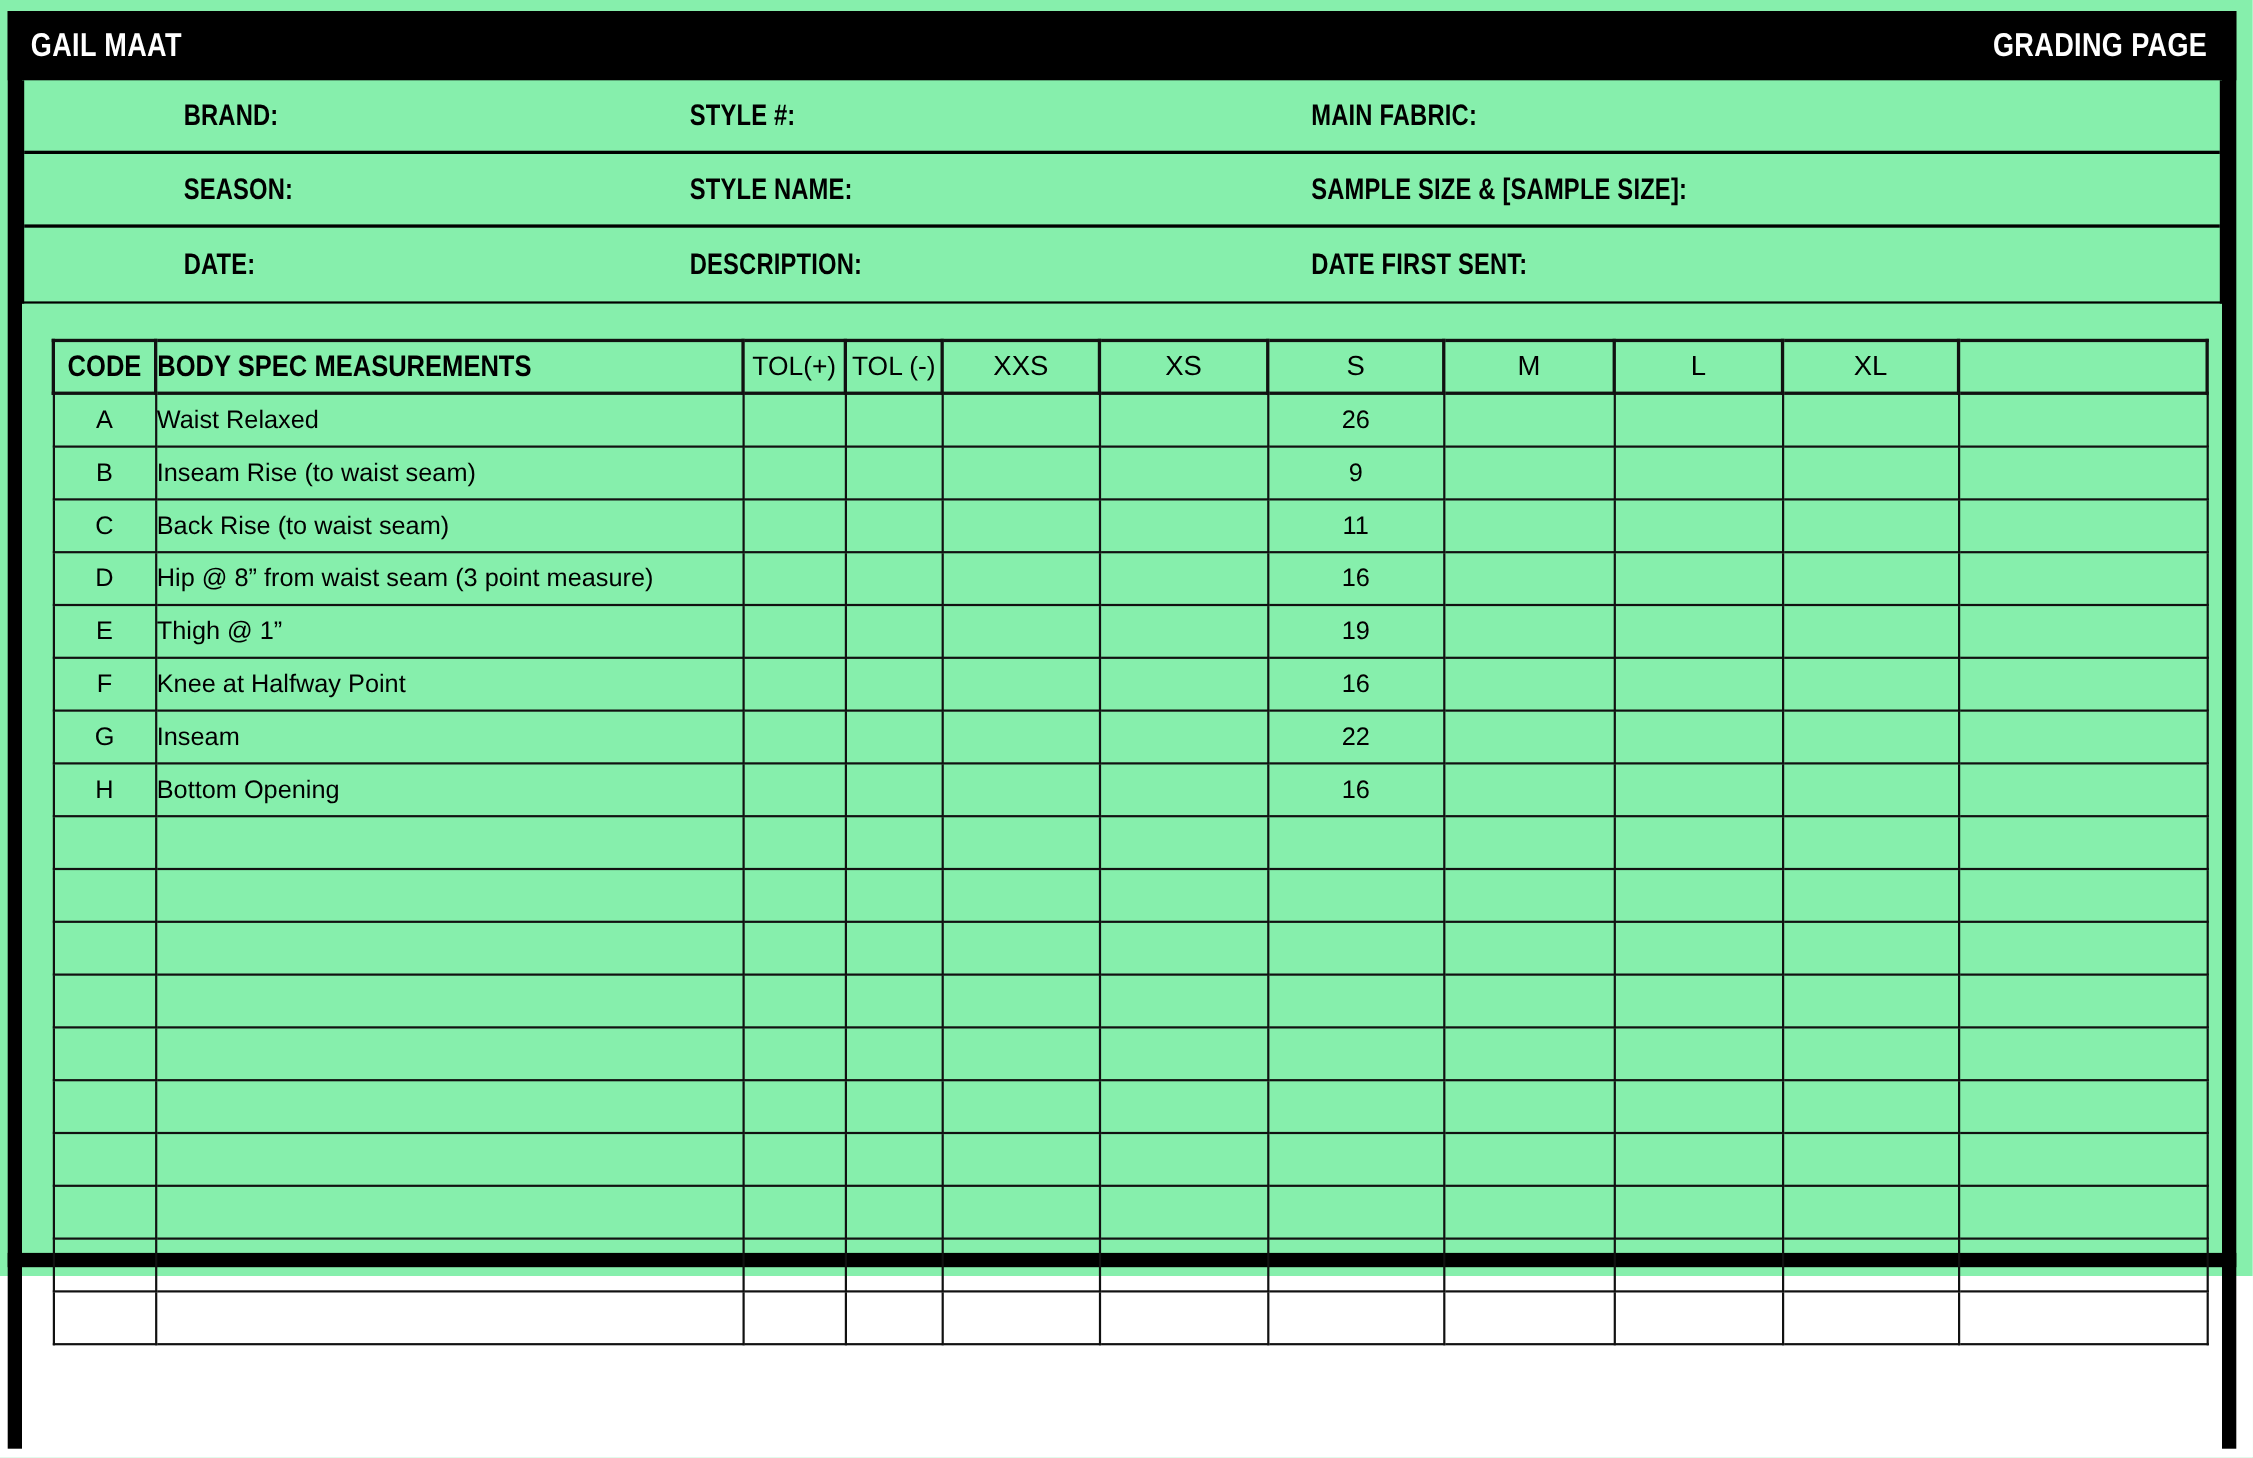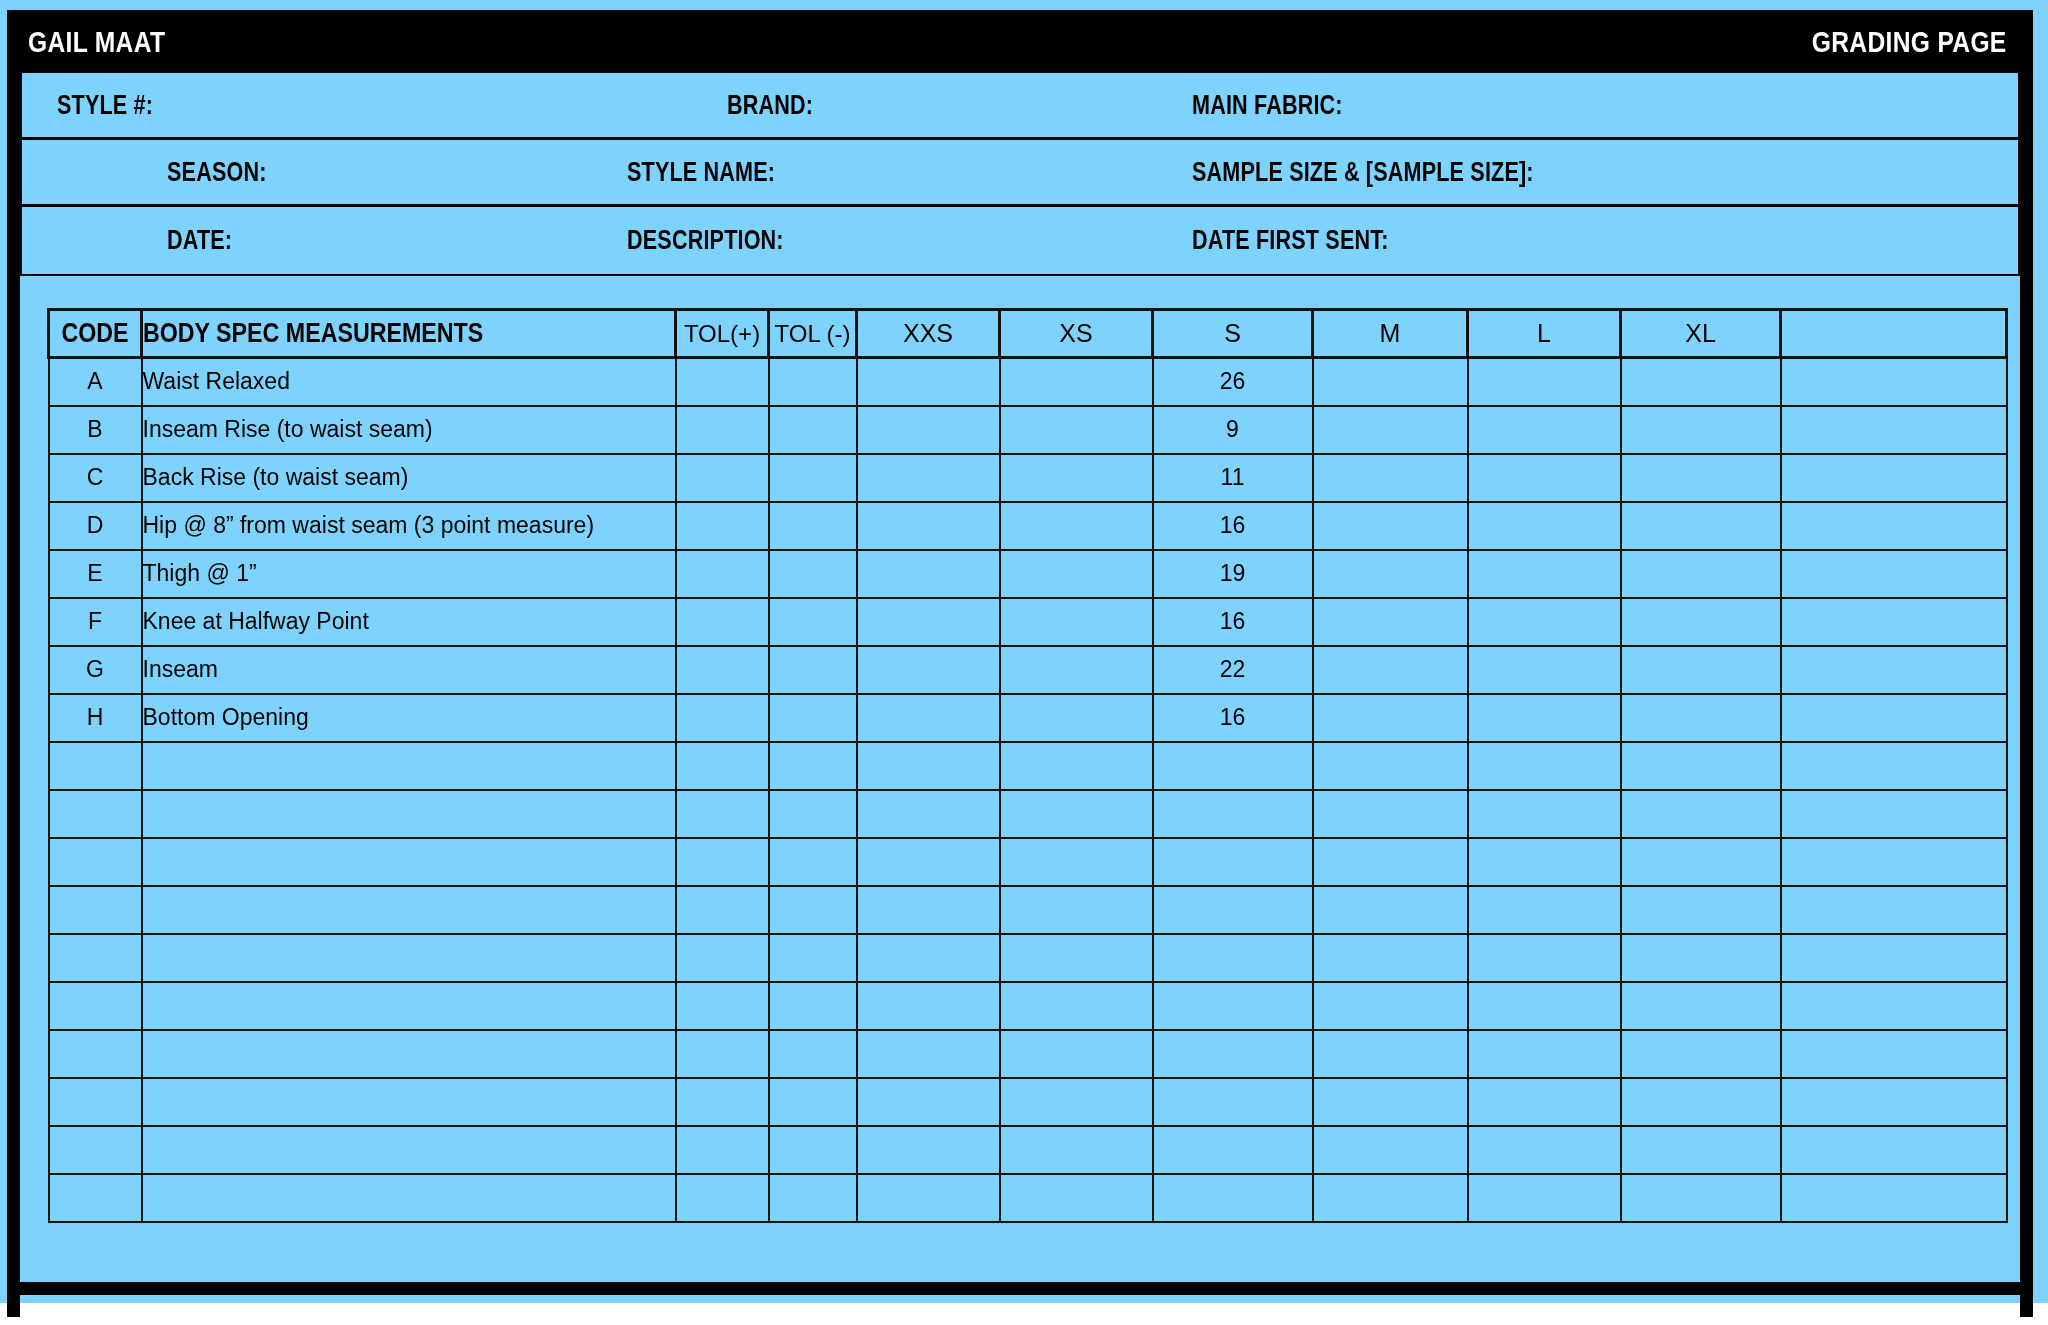--- a/index.html
+++ b/index.html
@@ -12,23 +12,23 @@
     height: 1325px;
     font-family: "Liberation Sans", sans-serif;
     color: #000000;
     overflow: hidden;
   }
 
   
   .page {
     position: relative;
     width: 2048px;
-    height: 1303px;
+    height: 1160px;
     box-sizing: border-box;
-    background: #7dd3fc;
+    background: #86efac;
   }
   
   .frame-left {
     position: absolute;
     left: 7px;
     top: 10px;
     width: 13px;
     height: 1307px;
     background: #000000;
   }
@@ -209,25 +209,25 @@
   <div class="frame-right"></div>
   <div class="frame-bottom"></div>
 
   <div class="header-bar">
     <div class="header-title">GAIL MAAT</div>
     <div class="header-right">GRADING PAGE</div>
   </div>
 
   <div class="info-block">
     <div class="info-row">
+      <div class="info-cell c1">
+          <span>BRAND:</span>
+        </div>
       <div class="info-cell c2">
           <span>STYLE #:</span>
-        </div>
-      <div class="info-cell c1">
-          <span>BRAND:</span>
         </div>
       <div class="info-cell c3">
           <span>MAIN FABRIC:</span>
         </div>
     </div>
     <div class="info-row">
       <div class="info-cell c1">
           <span>SEASON:</span>
         </div>
       <div class="info-cell c2">

